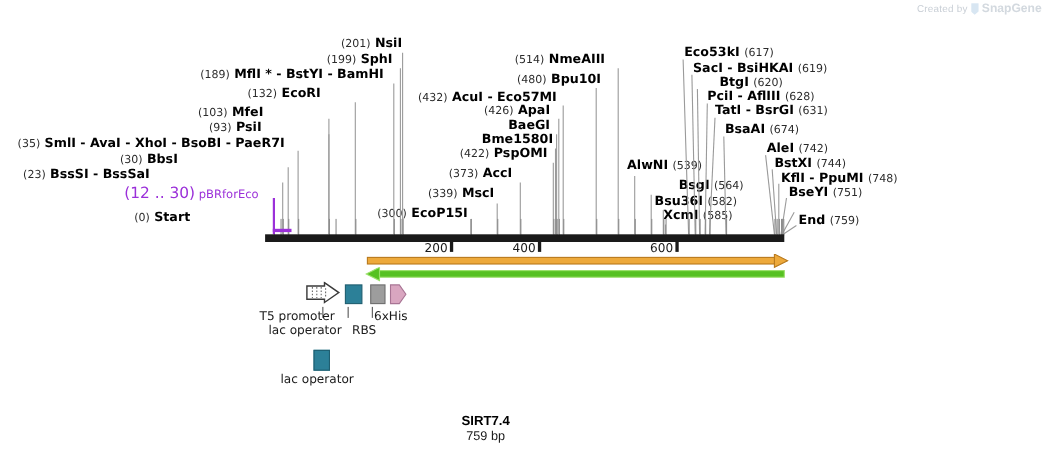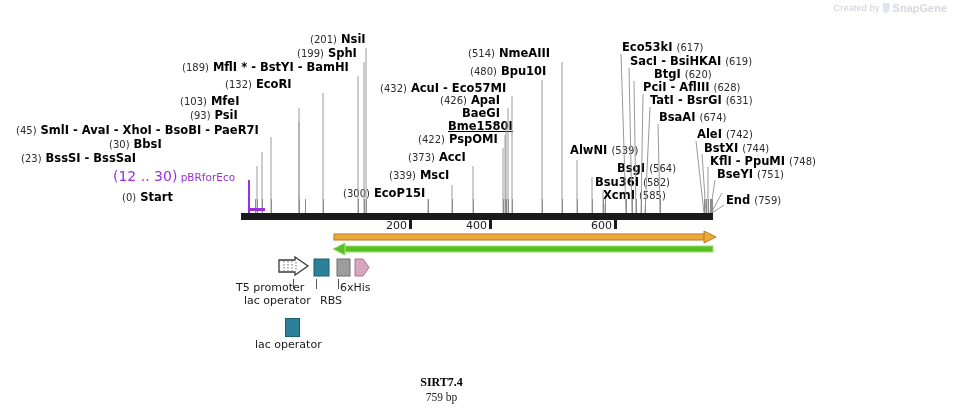--- a/index.html
+++ b/index.html
@@ -70,38 +70,38 @@
   
   .legend-swatch{position:absolute;border:1px solid #4a4a4a;}
   .legend-text{
     position:absolute;font-family:"DejaVu Sans", sans-serif;
     font-size:11px;color:#1a1a1a;white-space:nowrap;
   }
 
   
   .title-block{
     position:absolute;left:0;top:375px;width:883px;text-align:center;
-    font-family:Liberation Serif, serif;
+    font-family:Liberation Sans, sans-serif;
   }
   .title-name{font-size:12px;font-weight:bold;color:#000;line-height:1.25;}
   .title-len{font-size:11.5px;color:#1a1a1a;line-height:1.3;}
 </style>
 </head>
 <body>
 
 <div class="stage">
 
   <div class="watermark">
     <span>Created by</span>
     <span class="sg-flag"></span>
     <span class="sg-name">SnapGene</span>
   </div>
 
   <div class="lbl" style="left:16px;top:125px;">
-    <span class="pos">(45)</span>
+    <span class="pos">(35)</span>
     <span>SmlI  - AvaI  - XhoI  - BsoBI  - PaeR7I</span>
   </div>
 
   <div class="lbl" style="left:109px;top:139px;">
     <span class="pos">(30)</span>
     <span>BbsI</span>
   </div>
 
   <div class="lbl" style="left:21px;top:153px;">
     <span class="pos">(23)</span>
@@ -161,21 +161,21 @@
   <div class="lbl" style="left:408px;top:152px;">
     <span class="pos">(373)</span>
     <span>AccI</span>
   </div>
 
   <div class="lbl" style="left:418px;top:134px;">
     <span class="pos">(422)</span>
     <span>PspOMI</span>
   </div>
 
-  <div class="lbl" style="left:448px;top:121px;text-decoration:underline;">
+  <div class="lbl" style="left:438px;top:121px;">
     <span>Bme1580I</span>
   </div>
 
   <div class="lbl" style="left:462px;top:108px;">
     <span>BaeGI</span>
   </div>
 
   <div class="lbl" style="left:440px;top:95px;">
     <span class="pos">(426)</span>
     <span>ApaI</span>

